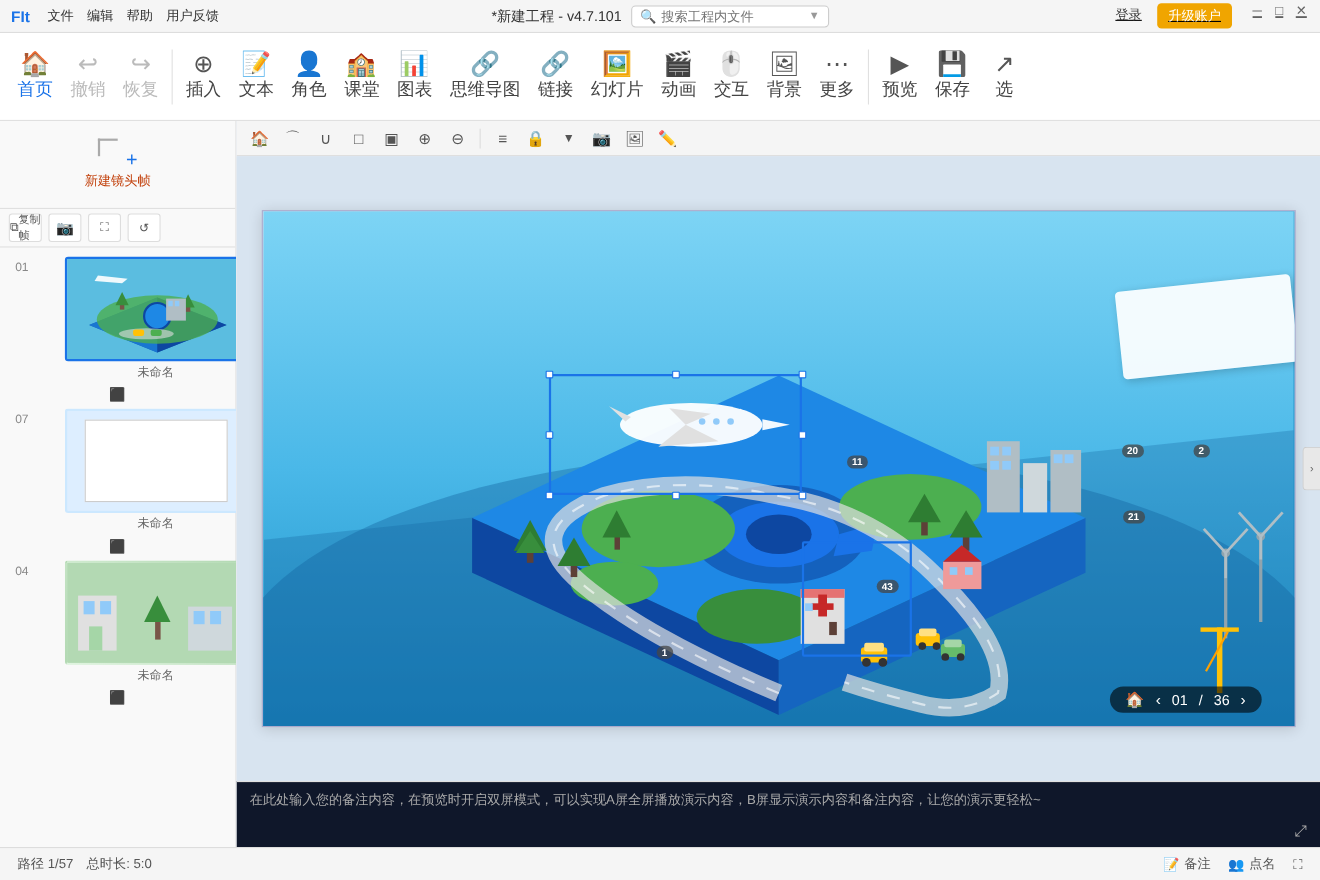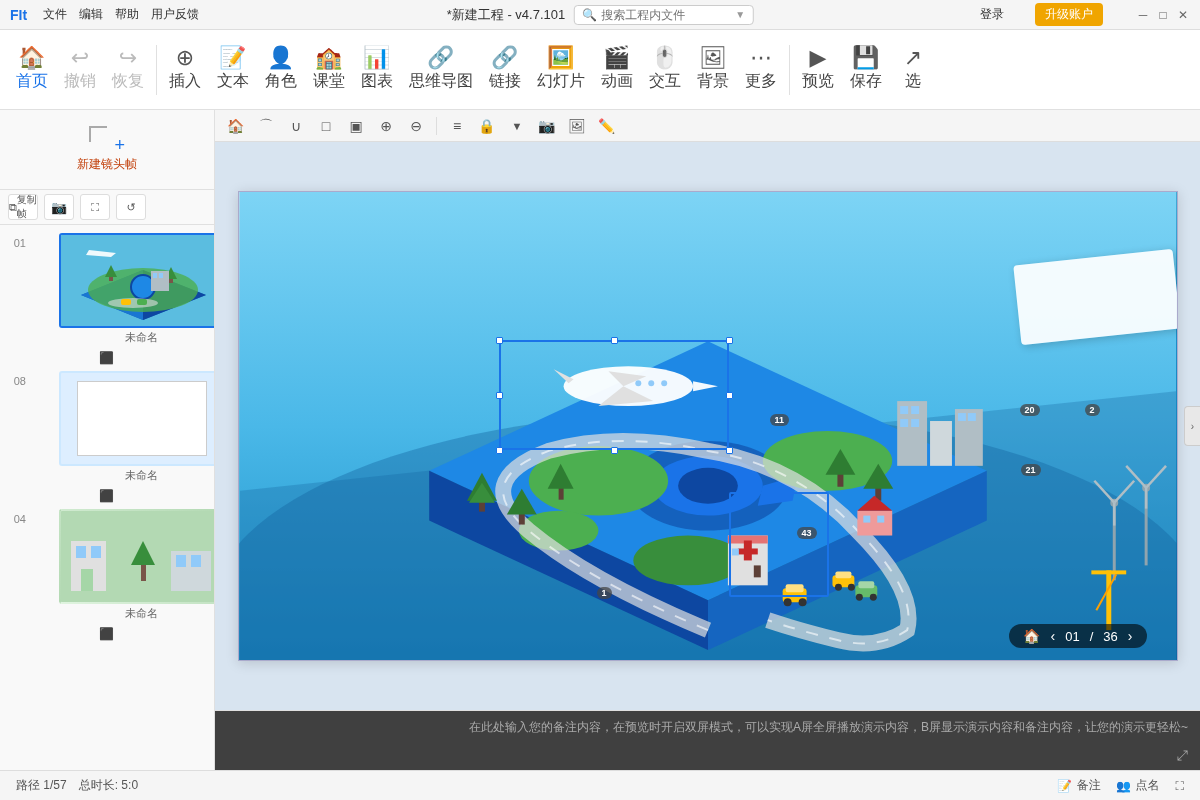--- a/index.html
+++ b/index.html
@@ -53,22 +53,22 @@
     }
     #titlebar .search-box input {
       border: none;
       outline: none;
       font-size: 12px;
       width: 130px;
       color: #999;
     }
     #titlebar .right-controls {
       display: flex;
-      align-items: center;
-      gap: 25px;
+      gap: 8px;
+      text-decoration: underline;
     }
     #titlebar .btn-login {
       font-size: 12px;
       color: #333;
       cursor: pointer;
       padding: 2px 6px;
     }
     #titlebar .btn-upgrade {
       background: #f0a500;
       color: #fff;
@@ -340,27 +340,26 @@
       cursor: pointer;
     }
     .page-indicator .nav-btn {
       cursor: pointer;
       font-size: 14px;
     }
 
     
     #notes-area {
       height: 60px;
-      background: #404040;
+      background: #0f172a;
       border-top: 1px solid #e0e0e0;
       padding: 8px 12px;
       color: #aaa;
       font-size: 12px;
       position: relative;
-      text-align: right;
     }
     .notes-expand {
       position: absolute;
       bottom: 6px;
       right: 12px;
       cursor: pointer;
       color: #aaa;
       font-size: 14px;
     }
 
@@ -632,21 +631,21 @@
           </div>
           <div class="slide-name">未命名</div>
         </div>
       </div>
 
       <div style="display:flex;justify-content:center;margin-bottom:6px;">
         <span style="color:#ccc;font-size:12px;">⬛</span>
       </div>
 
       <div class="slide-item">
-        <span class="slide-num">08</span>
+        <span class="slide-num">07</span>
         <div class="slide-thumb-wrap">
           <div class="slide-thumb thumb2">
             <div class="thumb2-inner">
               <div class="thumb2-white"></div>
             </div>
           </div>
           <div class="slide-name">未命名</div>
         </div>
       </div>
       <div style="display:flex;justify-content:center;margin-bottom:6px;">

